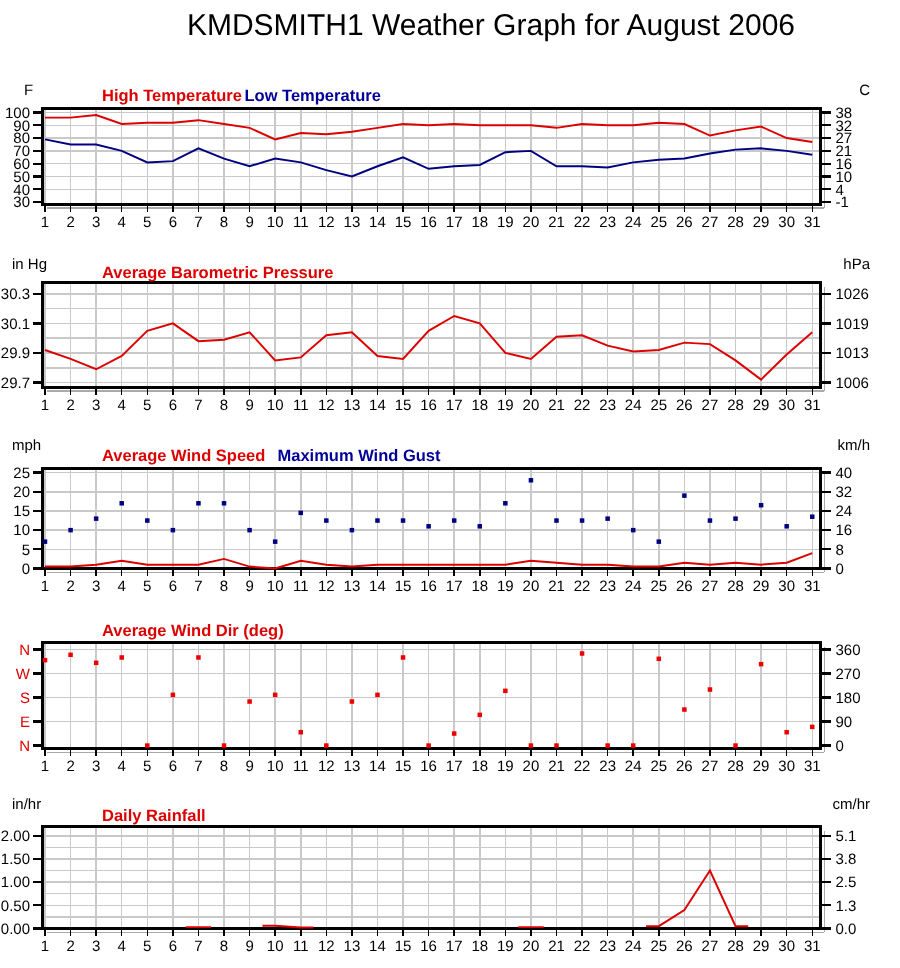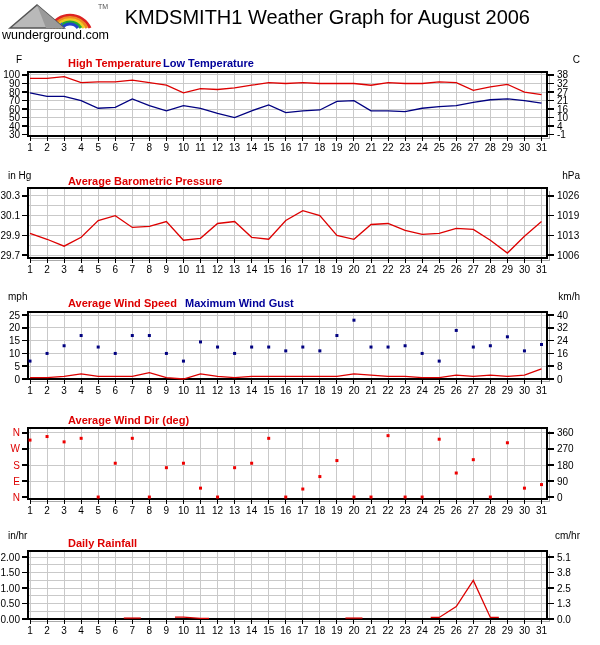--- a/index.html
+++ b/index.html
@@ -10,38 +10,20 @@
   #logo{position:absolute;left:2px;top:1px;width:110px;height:45px;}
   #logo-domain{position:absolute;left:0px;top:27px;width:108px;font-size:12.5px;color:#000;}
   #logo-tm{position:absolute;left:96px;top:2px;font-size:7px;color:#555;}
   svg text{font-family:"Liberation Sans",sans-serif;}
 </style>
 </head>
 <body>
 
 <div id="page">
 
-  <div id="logo">
-    <svg width="110" height="45">
-      <g>
-        <path d="M 48 27 A 22 22 0 0 1 88 27" fill="none" stroke="#dd2222" stroke-width="3"></path>
-        <path d="M 51 27 A 19 19 0 0 1 85 27" fill="none" stroke="#ee8822" stroke-width="3"></path>
-        <path d="M 54 27 A 16 16 0 0 1 82 27" fill="none" stroke="#eecc22" stroke-width="3"></path>
-        <path d="M 57 27 A 13 13 0 0 1 79 27" fill="none" stroke="#22aa33" stroke-width="3"></path>
-        <path d="M 60 27 A 10 10 0 0 1 76 27" fill="none" stroke="#2244cc" stroke-width="3"></path>
-        <line x1="50" y1="21" x2="47" y2="26" stroke="#3355dd" stroke-width="1.5"></line>
-        <line x1="55" y1="21" x2="52" y2="26" stroke="#3355dd" stroke-width="1.5"></line>
-        <line x1="60" y1="22" x2="57" y2="26" stroke="#3355dd" stroke-width="1.5"></line>
-        <polygon points="8,27 35,4 62,27" fill="#b9b9b9" stroke="#555" stroke-width="1.5"></polygon>
-        <polygon points="35,4 62,27 44,27" fill="#9a9a9a" stroke="none"></polygon>
-      </g>
-    </svg>
-    <div id="logo-tm">TM</div>
-    <div id="logo-domain">wunderground.com</div>
-  </div>
 
   <div id="hdr-title">KMDSMITH1 Weather Graph for August 2006</div>
 
   <svg id="charts" width="600" height="645" style="position:absolute;left:0;top:0;">
       <g>
         <g stroke="#c9c9c9" shape-rendering="crispEdges">
           <line x1="30" y1="73" x2="30" y2="135" stroke="#c9c9c9"></line>
           <line x1="47.05" y1="73" x2="47.05" y2="135" stroke="#c9c9c9"></line>
           <line x1="64.1" y1="73" x2="64.1" y2="135" stroke="#c9c9c9"></line>
           <line x1="81.15" y1="73" x2="81.15" y2="135" stroke="#c9c9c9"></line>

